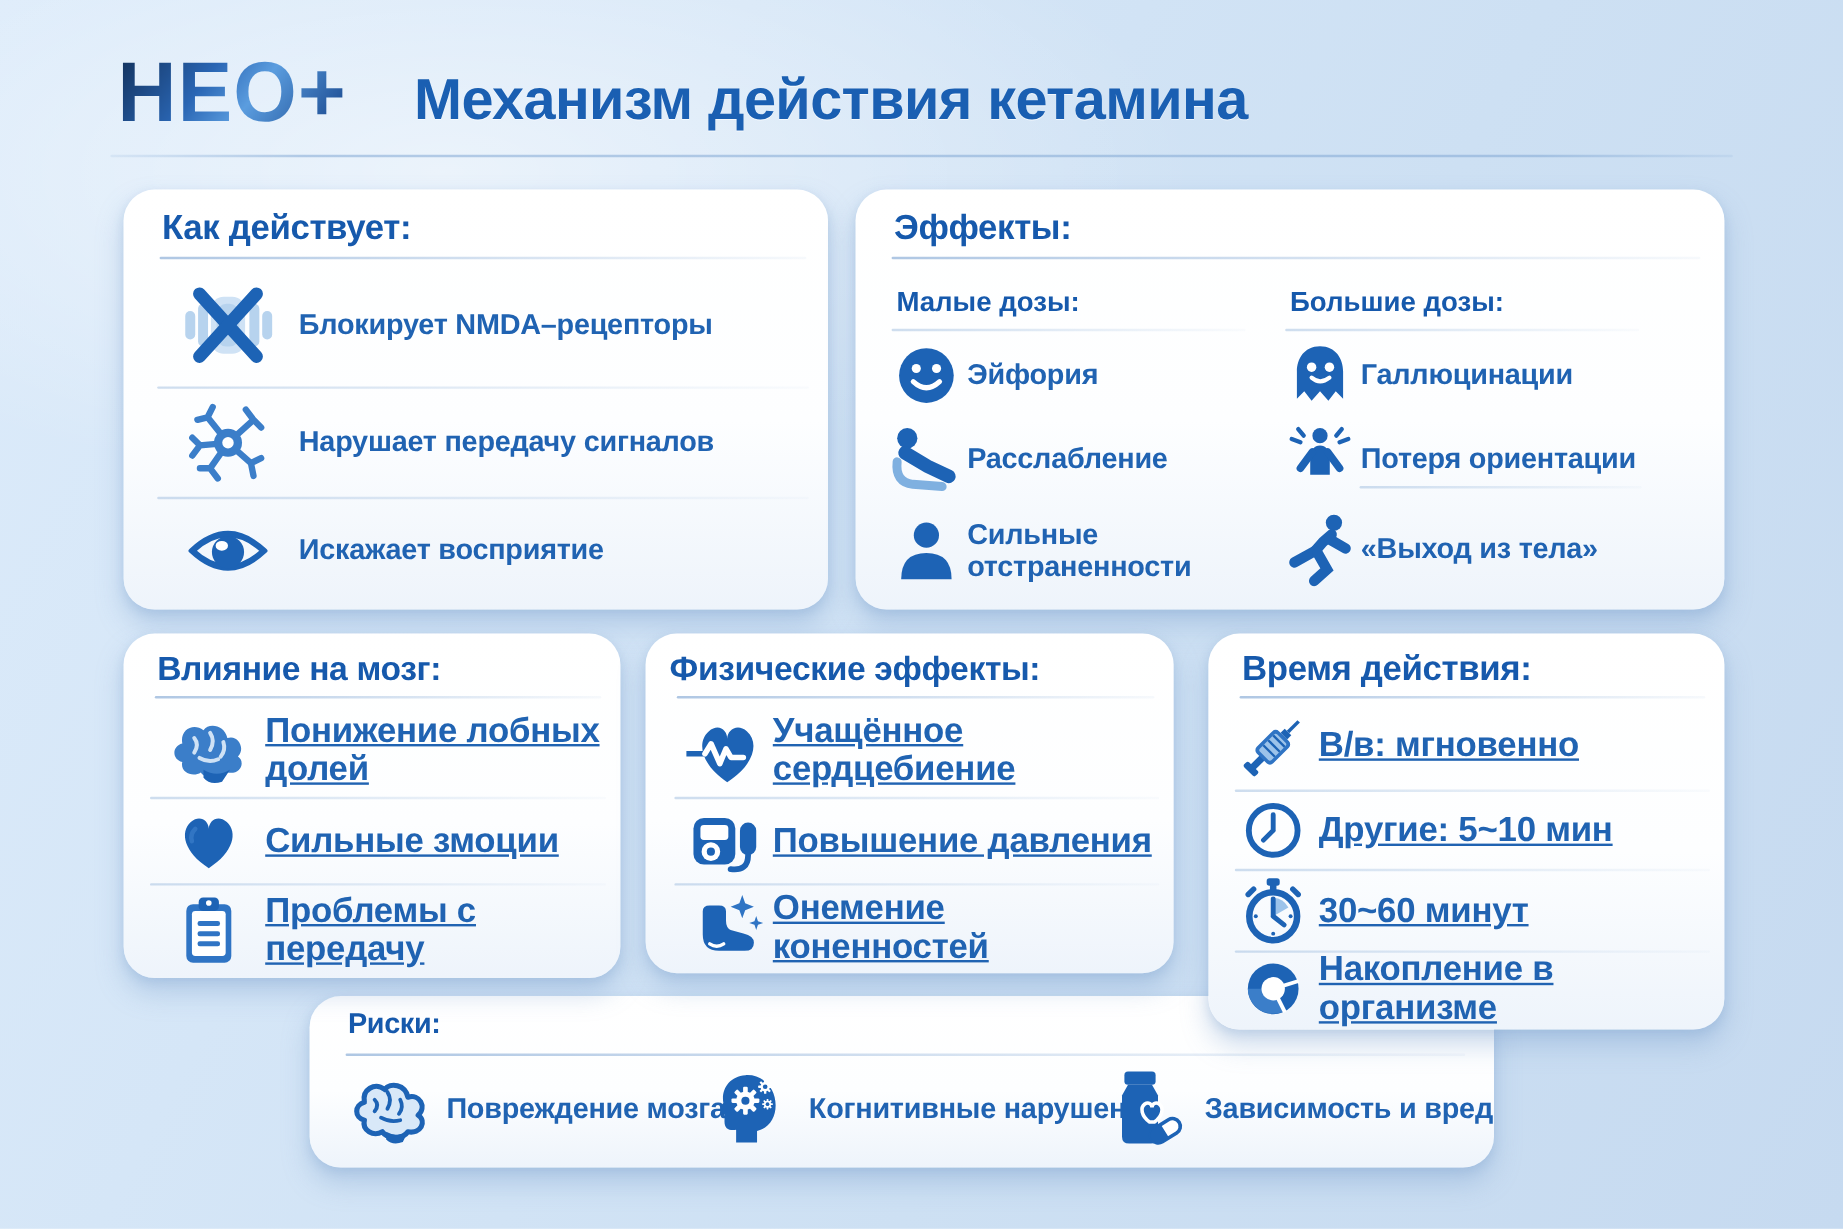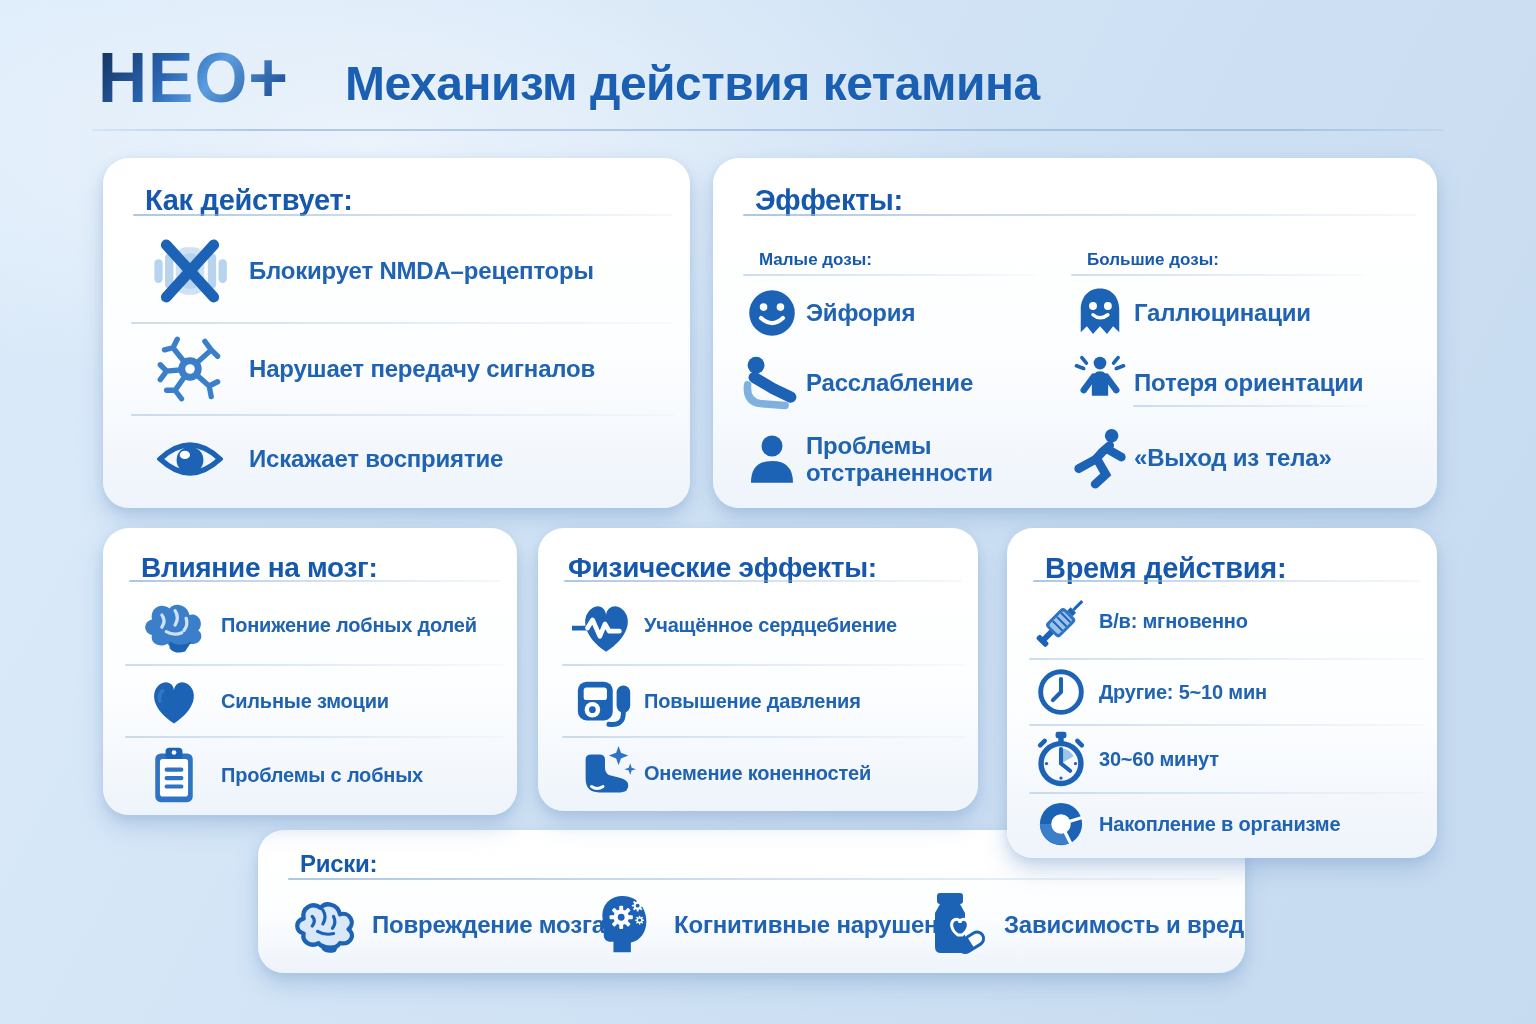--- a/index.html
+++ b/index.html
@@ -16,34 +16,34 @@
     -webkit-background-clip:text;background-clip:text;color:transparent;
     transform:scaleY(1.04);text-shadow:none;}
   .title{position:absolute;left:345px;top:56px;margin:0;font-size:48px;font-weight:bold;color:#1a5fb2;
     letter-spacing:-0.5px;text-shadow:0 1px 0 rgba(255,255,255,.7);}
   .page-rule{position:absolute;left:92px;top:129px;width:1352px;height:2px;border-radius:1px;
     background:linear-gradient(90deg,rgba(130,168,212,.15),rgba(130,168,212,.55) 12%,rgba(130,168,212,.55) 88%,rgba(130,168,212,.15));}
   
   .card{position:absolute;border-radius:26px;z-index:2;
     background:linear-gradient(180deg,#ffffff 0%,#fdfeff 55%,#eef4fb 100%);
     box-shadow:0 12px 22px rgba(124,160,206,.38),0 3px 8px rgba(124,160,206,.22);}
-  .card h2{position:absolute;margin:10px;font-size:29px;font-weight:bold;color:#1659ac;letter-spacing:-0.3px;}
+  .card h2{position:absolute;margin:0;font-size:29px;font-weight:bold;color:#1659ac;letter-spacing:-0.3px;}
   .rule{position:absolute;height:2px;border-radius:1px;
     background:linear-gradient(90deg,rgba(148,180,218,.75),rgba(148,180,218,.08));}
   .rule.soft{background:linear-gradient(90deg,rgba(158,188,222,.5),rgba(158,188,222,.05));}
   .item{position:absolute;display:flex;align-items:center;}
   .icbox{display:flex;align-items:center;justify-content:center;}
   .label{font-size:24px;font-weight:bold;color:#2063b2;letter-spacing:-0.2px;line-height:1.12;}
-  .sub{position:absolute;margin:16px;font-size:17px;font-weight:bold;color:#1659ac;}
+  .sub{position:absolute;margin:4px;font-size:23px;font-weight:bold;color:#1659ac;}
   
   #card-how .icbox{flex:0 0 118px;}
   #card-eff .icbox{flex:0 0 64px;margin-right:2px;}
   #card-eff .label{font-size:24px;}
   #card-brain .icbox{flex:0 0 94px;}
-  #card-brain .label,#card-phys .label,#card-time .label{font-size:20px;}
+  #card-brain .label,#card-phys .label,#card-time .label{font-size:29px;text-decoration:underline;}
   #card-phys .icbox{flex:0 0 78px;}
   #card-time .icbox{flex:0 0 76px;}
   #card-risk .icbox{flex:0 0 74px;margin-right:10px;}
   #card-risk{z-index:1;}
   #card-time{z-index:3;}
 </style>
 </head>
 <body>
 
 <div class="stage">
@@ -139,21 +139,21 @@
       </span>
       <span class="label">Расслабление</span>
     </div>
     <div class="item" style="left:27px;width:300px;top:262px;height:80px">
       <span class="icbox">
         <svg width="56" height="56" viewBox="0 0 64 64">
           <circle cx="32" cy="16" r="12" fill="#1d63b5"></circle>
           <path d="M8 58 Q8 33 32 33 Q56 33 56 58 Z" fill="#1d63b5"></path>
         </svg>
       </span>
-      <span class="label" style="max-width:200px">Проблемы отстраненности</span>
+      <span class="label" style="max-width:200px">Сильные отстраненности</span>
     </div>
 
     <div class="item" style="left:355px;width:330px;top:124px;height:62px">
       <span class="icbox">
         <svg width="56" height="56" viewBox="0 0 64 64">
           <path d="M32 4 C17 4 10 16 10 28 L10 54 L17 47 L24 56 L32 47 L40 56 L47 47 L54 54 L54 28 C54 16 47 4 32 4 Z" fill="#1d63b5"></path>
           <circle cx="24" cy="24" r="4.5" fill="#fff"></circle>
             <circle cx="41" cy="24" r="4.5" fill="#fff"></circle>
           <path d="M24 34 Q32 41 41 34" stroke="#fff" stroke-width="4" fill="none" stroke-linecap="round"></path>
         </svg>
@@ -230,21 +230,21 @@
           <rect x="17" y="15" width="30" height="40" rx="3" fill="#fff"></rect>
           <rect x="23" y="3" width="18" height="12" rx="4" fill="#1d63b5"></rect>
           <circle cx="32" cy="8" r="2.5" fill="#fff"></circle>
           <g fill="#2f74c4">
             <rect x="22" y="24" width="20" height="4.5" rx="2"></rect>
             <rect x="22" y="33" width="20" height="4.5" rx="2"></rect>
             <rect x="22" y="42" width="20" height="4.5" rx="2"></rect>
           </g>
         </svg>
       </span>
-      <span class="label">Проблемы с лобных</span>
+      <span class="label">Проблемы с передачу</span>
     </div>
   </section>
 
   <section class="card" id="card-phys" style="left:538px;top:528px;width:440px;height:283px">
     <h2 style="left:20px;top:14px;font-size:28px">Физические эффекты:</h2>
     <div class="rule" style="left:26px;right:16px;top:52px"></div>
 
     <div class="item" style="left:28px;right:12px;top:60px;height:74px">
       <span class="icbox">
         <svg width="66" height="62" viewBox="0 0 64 60">

